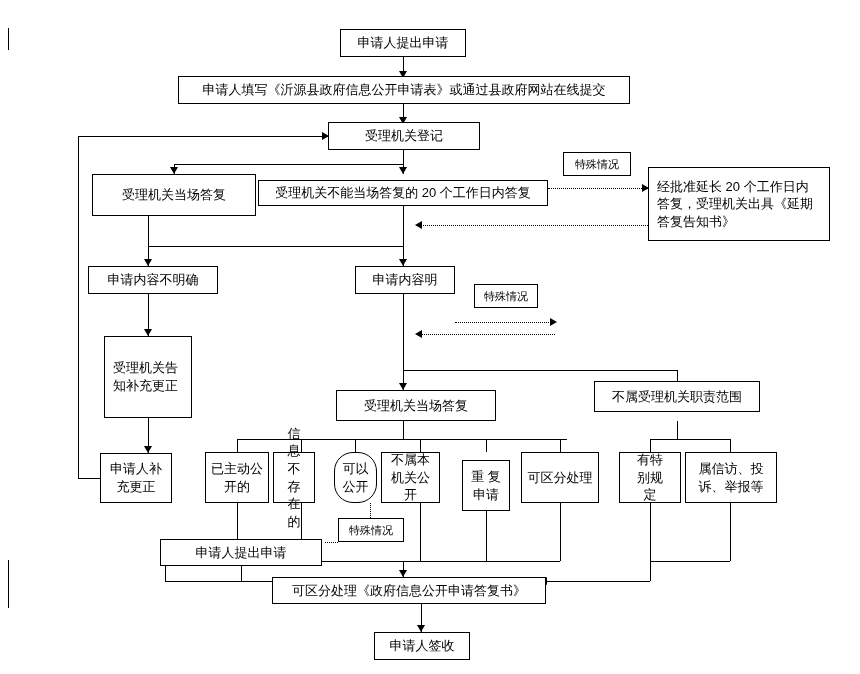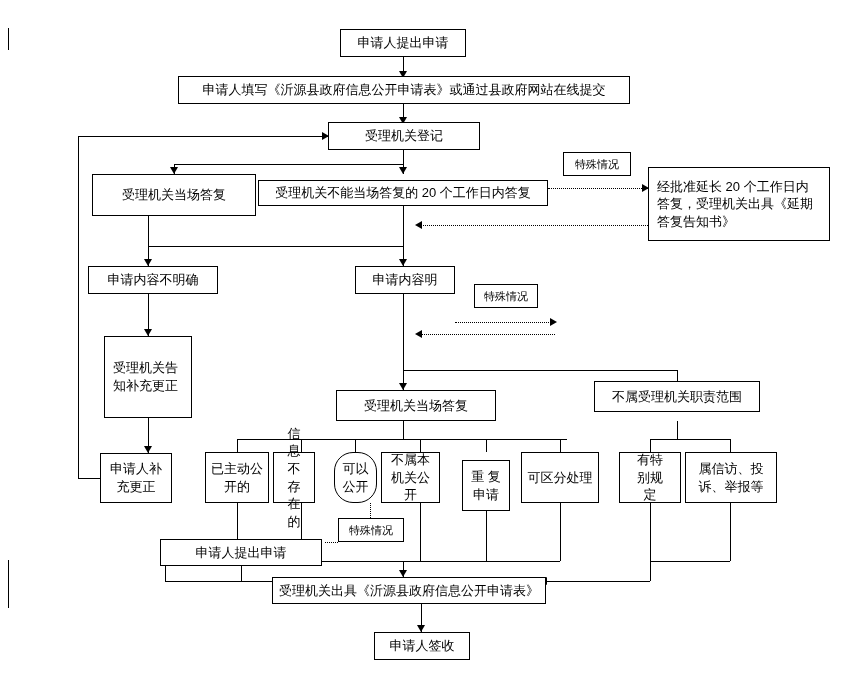--- a/index.html
+++ b/index.html
@@ -225,17 +225,17 @@
   <div class="node" style="left:521px; top:452px; width:78px; height:51px; padding:2px 3px;">可区分处理</div>
 
   <div class="node" style="left:619px; top:452px; width:62px; height:51px; padding:2px 16px;">有特别规定</div>
 
   <div class="node" style="left:685px; top:452px; width:92px; height:51px; padding:2px 4px;">属信访、投诉、举报等</div>
 
   <div class="node small" style="left:338px; top:518px; width:66px; height:24px;">特殊情况</div>
 
   <div class="node" style="left:160px; top:539px; width:162px; height:27px;">申请人提出申请</div>
 
-  <div class="node" style="left:272px; top:577px; width:274px; height:27px;">受理机关出具《沂源县政府信息公开申请表》</div>
+  <div class="node" style="left:272px; top:577px; width:274px; height:27px;">可区分处理《政府信息公开申请答复书》</div>
 
   <div class="node" style="left:374px; top:632px; width:96px; height:28px;">申请人签收</div>
 
 </div>
 
 </body></html>

